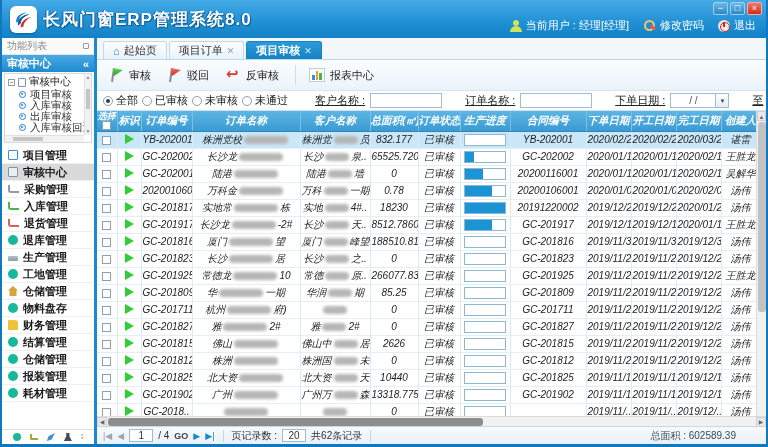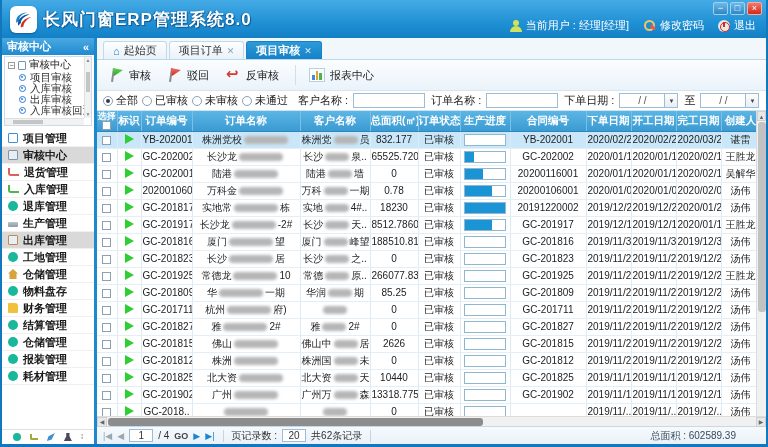--- a/index.html
+++ b/index.html
@@ -94,29 +94,29 @@
   .ic-chart i { display:block; width:3px; }
   .ic-chart i:nth-child(1){ height:5px; background:#3f8fd6; }
   .ic-chart i:nth-child(2){ height:9px; background:#e0a23c; }
   .ic-chart i:nth-child(3){ height:7px; background:#4cb648; }
 
   
   .filterbar { height:20px; flex:0 0 auto; display:flex; align-items:center; gap:5px; padding-left:6px; white-space:nowrap; overflow:hidden; border-bottom:1px solid #cfe2ef; color:#222; }
   .radio { display:flex; align-items:center; gap:3px; margin-right:4px; }
   .radio i { width:10px; height:10px; border:1px solid #8aa0b4; border-radius:50%; background:#fff; position:relative; flex:0 0 auto; }
   .radio.checked i:after { content:""; position:absolute; left:2px; top:2px; width:4px; height:4px; border-radius:50%; background:#2f3e4e; }
-  .f-label { margin-left:1px; }
+  .f-label { margin-left:18px;text-decoration:underline; }
   .f-input { width:72px; height:15px; border:1px solid #9ebdd4; background:#fff; }
   .f-date { width:46px; height:15px; border:1px solid #9ebdd4; background:#fff; color:#555; font-size:10px; text-align:center; line-height:13px; }
   .f-drop { width:13px; height:15px; border:1px solid #9ebdd4; border-left:none; background:linear-gradient(#fdfdfd,#e6eef5); font-size:6px; color:#444; text-align:center; line-height:14px; }
   .date-group { display:flex; }
 
   
   .gridwrap { flex:1; min-height:0; display:flex; position:relative; overflow:hidden; }
-  .gridscroll { flex:1; overflow:hidden; }
+  .gridscroll { flex:1; overflow:hidden;font-style:italic; }
   table { border-collapse:collapse; table-layout:fixed; width:663px; }
   thead th { height:20px; background:linear-gradient(#5cb6e4,#3b9ad2); color:#fff; font-weight:bold; font-size:10.5px; border-right:1px solid #7cc0e4; border-bottom:1px solid #2f86bc; text-align:center; overflow:hidden; white-space:nowrap; padding:0; }
   tbody td { height:17px; font-size:10px; color:#222; border-right:1px solid #dcebf5; border-bottom:1px solid #e4eef6; text-align:center; overflow:hidden; white-space:nowrap; padding:0 1px; }
   tr.selected td { background:#c9e7f9; }
   .chk { width:9px; height:9px; border:1px solid #8aa0b4; background:#fff; display:inline-block; vertical-align:middle; }
   .hdr-sel { display:flex; flex-direction:column; align-items:center; line-height:10px; font-size:9px; }
   .flag-tri { width:0; height:0; border-left:9px solid #2fce35; border-top:5.5px solid transparent; border-bottom:5.5px solid transparent; display:inline-block; }
   .blur { display:inline-block; height:8px; background:#b6b6b6; border-radius:4px; vertical-align:middle; filter:blur(1.5px); margin:0 2px; }
   .pbox { width:42px; height:12px; border:1px solid #8fb8cf; background:#fff; margin:0 auto; }
   .pfill { height:100%; background:#1b94d6; }
@@ -169,20 +169,24 @@
         </span>
       <span class="seg">
           <i class="ic-power"></i>
           <span>退出</span>
         </span>
     </div>
   </div>
 
   <div class="body">
     <aside class="sidebar">
+      <div class="panel-title">
+        <span>功能列表</span>
+        <span class="pin"></span>
+      </div>
       <div class="group-hdr">
         <span>审核中心</span>
         <span class="collapse">«</span>
       </div>
       <div class="tree">
         <div class="tree-root">
           <span class="expander">−</span>
           <span class="ic-doc-sm"></span>
           <span>审核中心</span>
         </div>
@@ -214,38 +218,38 @@
       <ul class="accordion">
           <li class="acc-item">
             <i class="aicon doc"></i>
             <span>项目管理</span>
           </li>
           <li class="acc-item active">
             <i class="aicon clip"></i>
             <span>审核中心</span>
           </li>
           <li class="acc-item">
+            <i class="aicon cart"></i>
+            <span>采购管理</span>
+          </li>
+          <li class="acc-item">
+            <i class="aicon cart-green"></i>
+            <span>入库管理</span>
+          </li>
+          <li class="acc-item">
             <i class="aicon cart-red"></i>
             <span>退货管理</span>
           </li>
           <li class="acc-item">
-            <i class="aicon cart-green"></i>
-            <span>入库管理</span>
-          </li>
-          <li class="acc-item">
             <i class="aicon dot"></i>
             <span>退库管理</span>
           </li>
           <li class="acc-item">
             <i class="aicon dash"></i>
             <span>生产管理</span>
-          </li>
-          <li class="acc-item active">
-            <i class="aicon box-orange"></i>
-            <span>出库管理</span>
           </li>
           <li class="acc-item">
             <i class="aicon dot"></i>
             <span>工地管理</span>
           </li>
           <li class="acc-item">
             <i class="aicon home"></i>
             <span>仓储管理</span>
           </li>
           <li class="acc-item">

